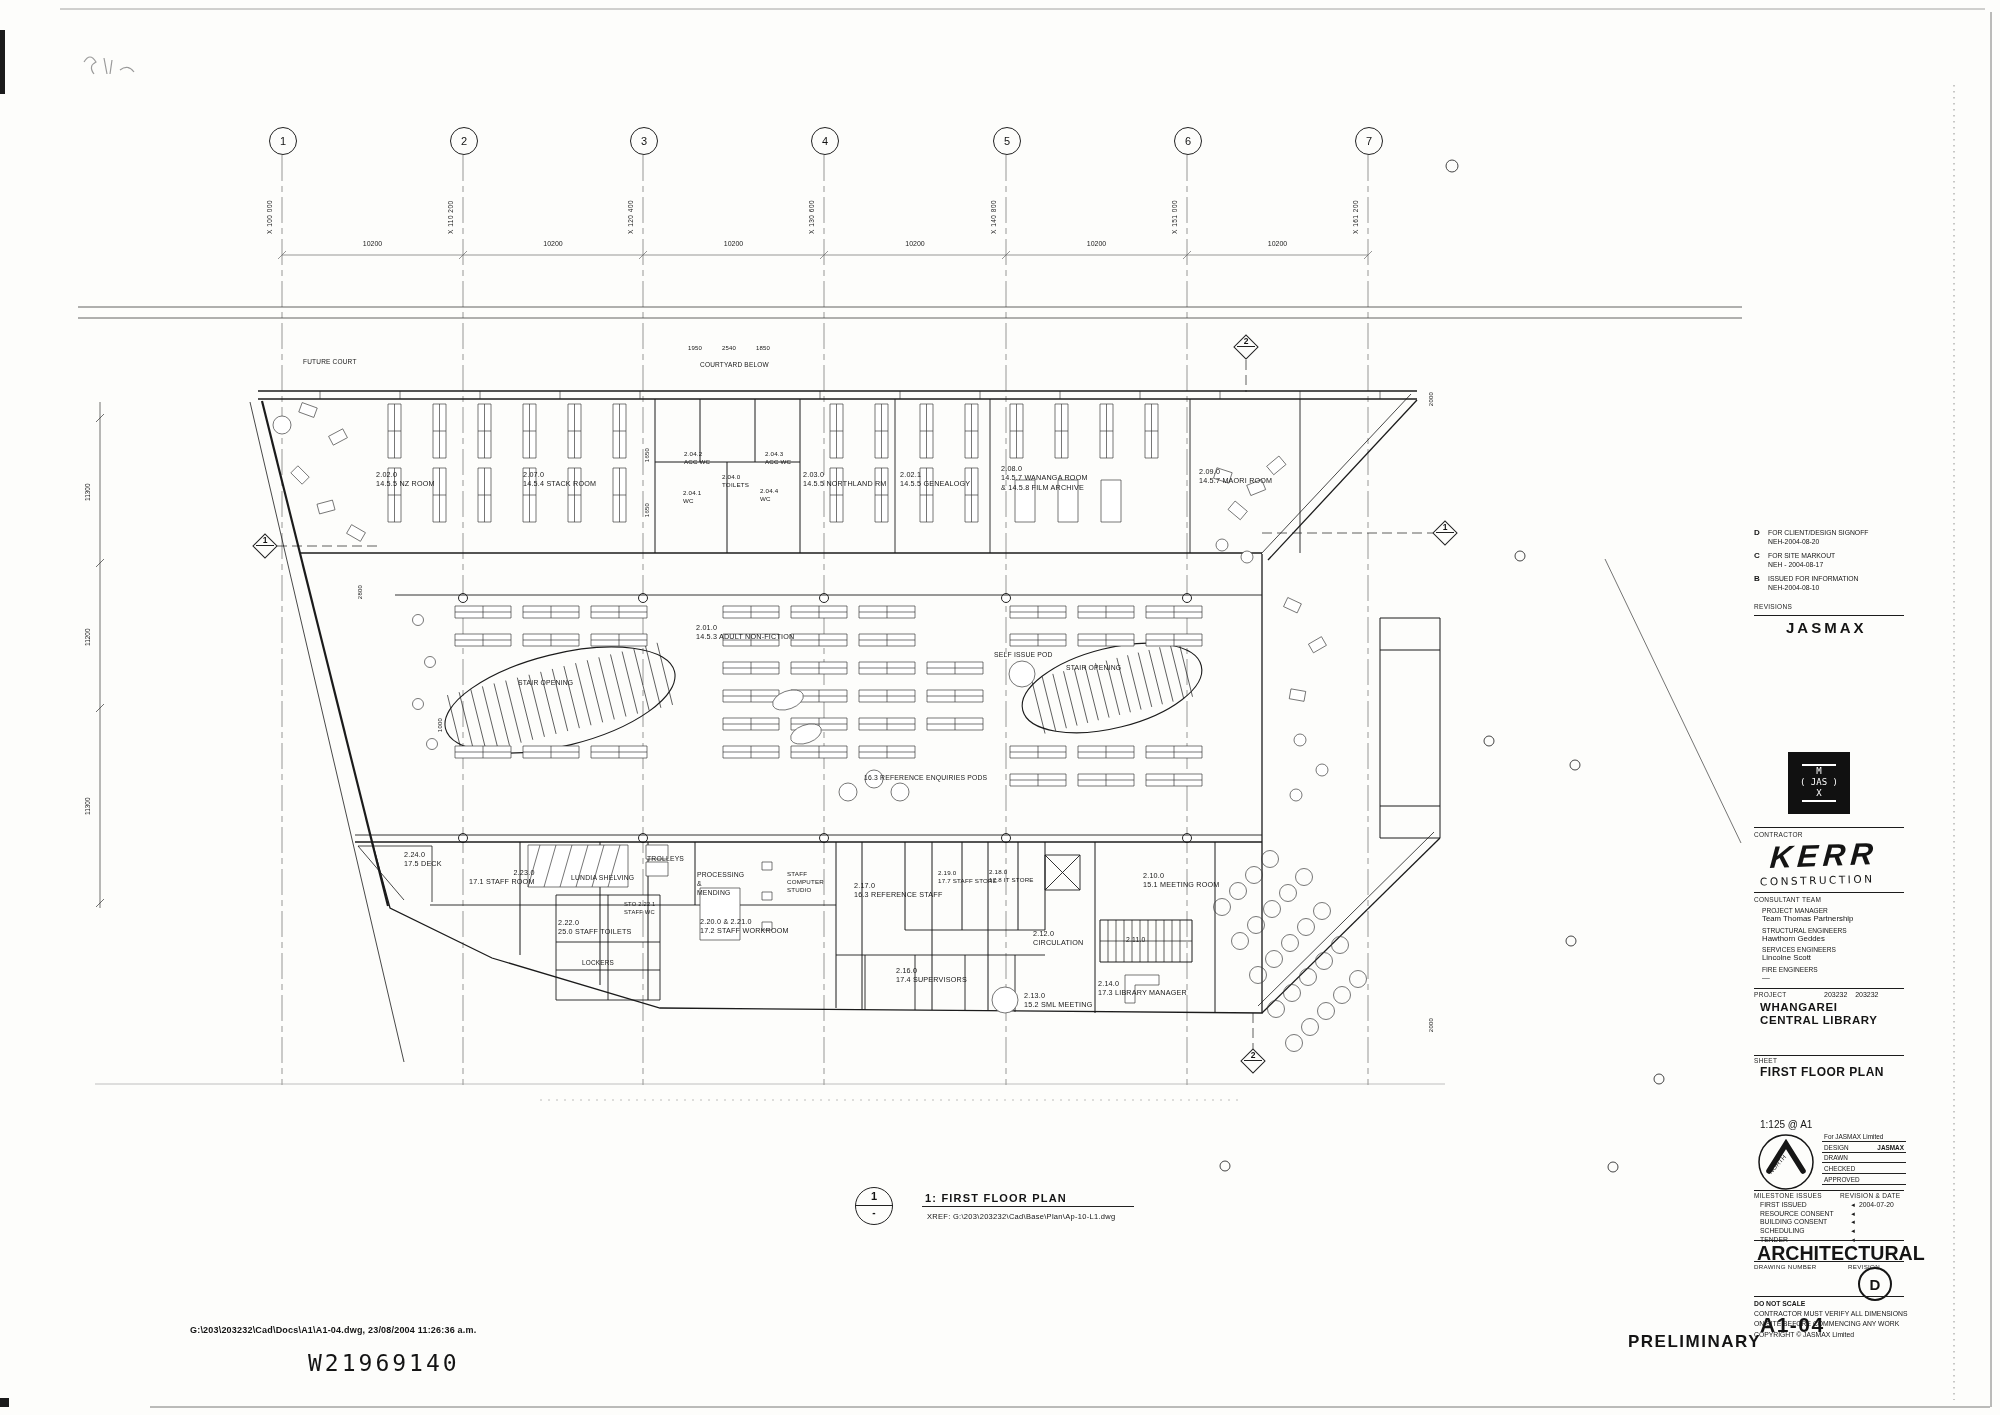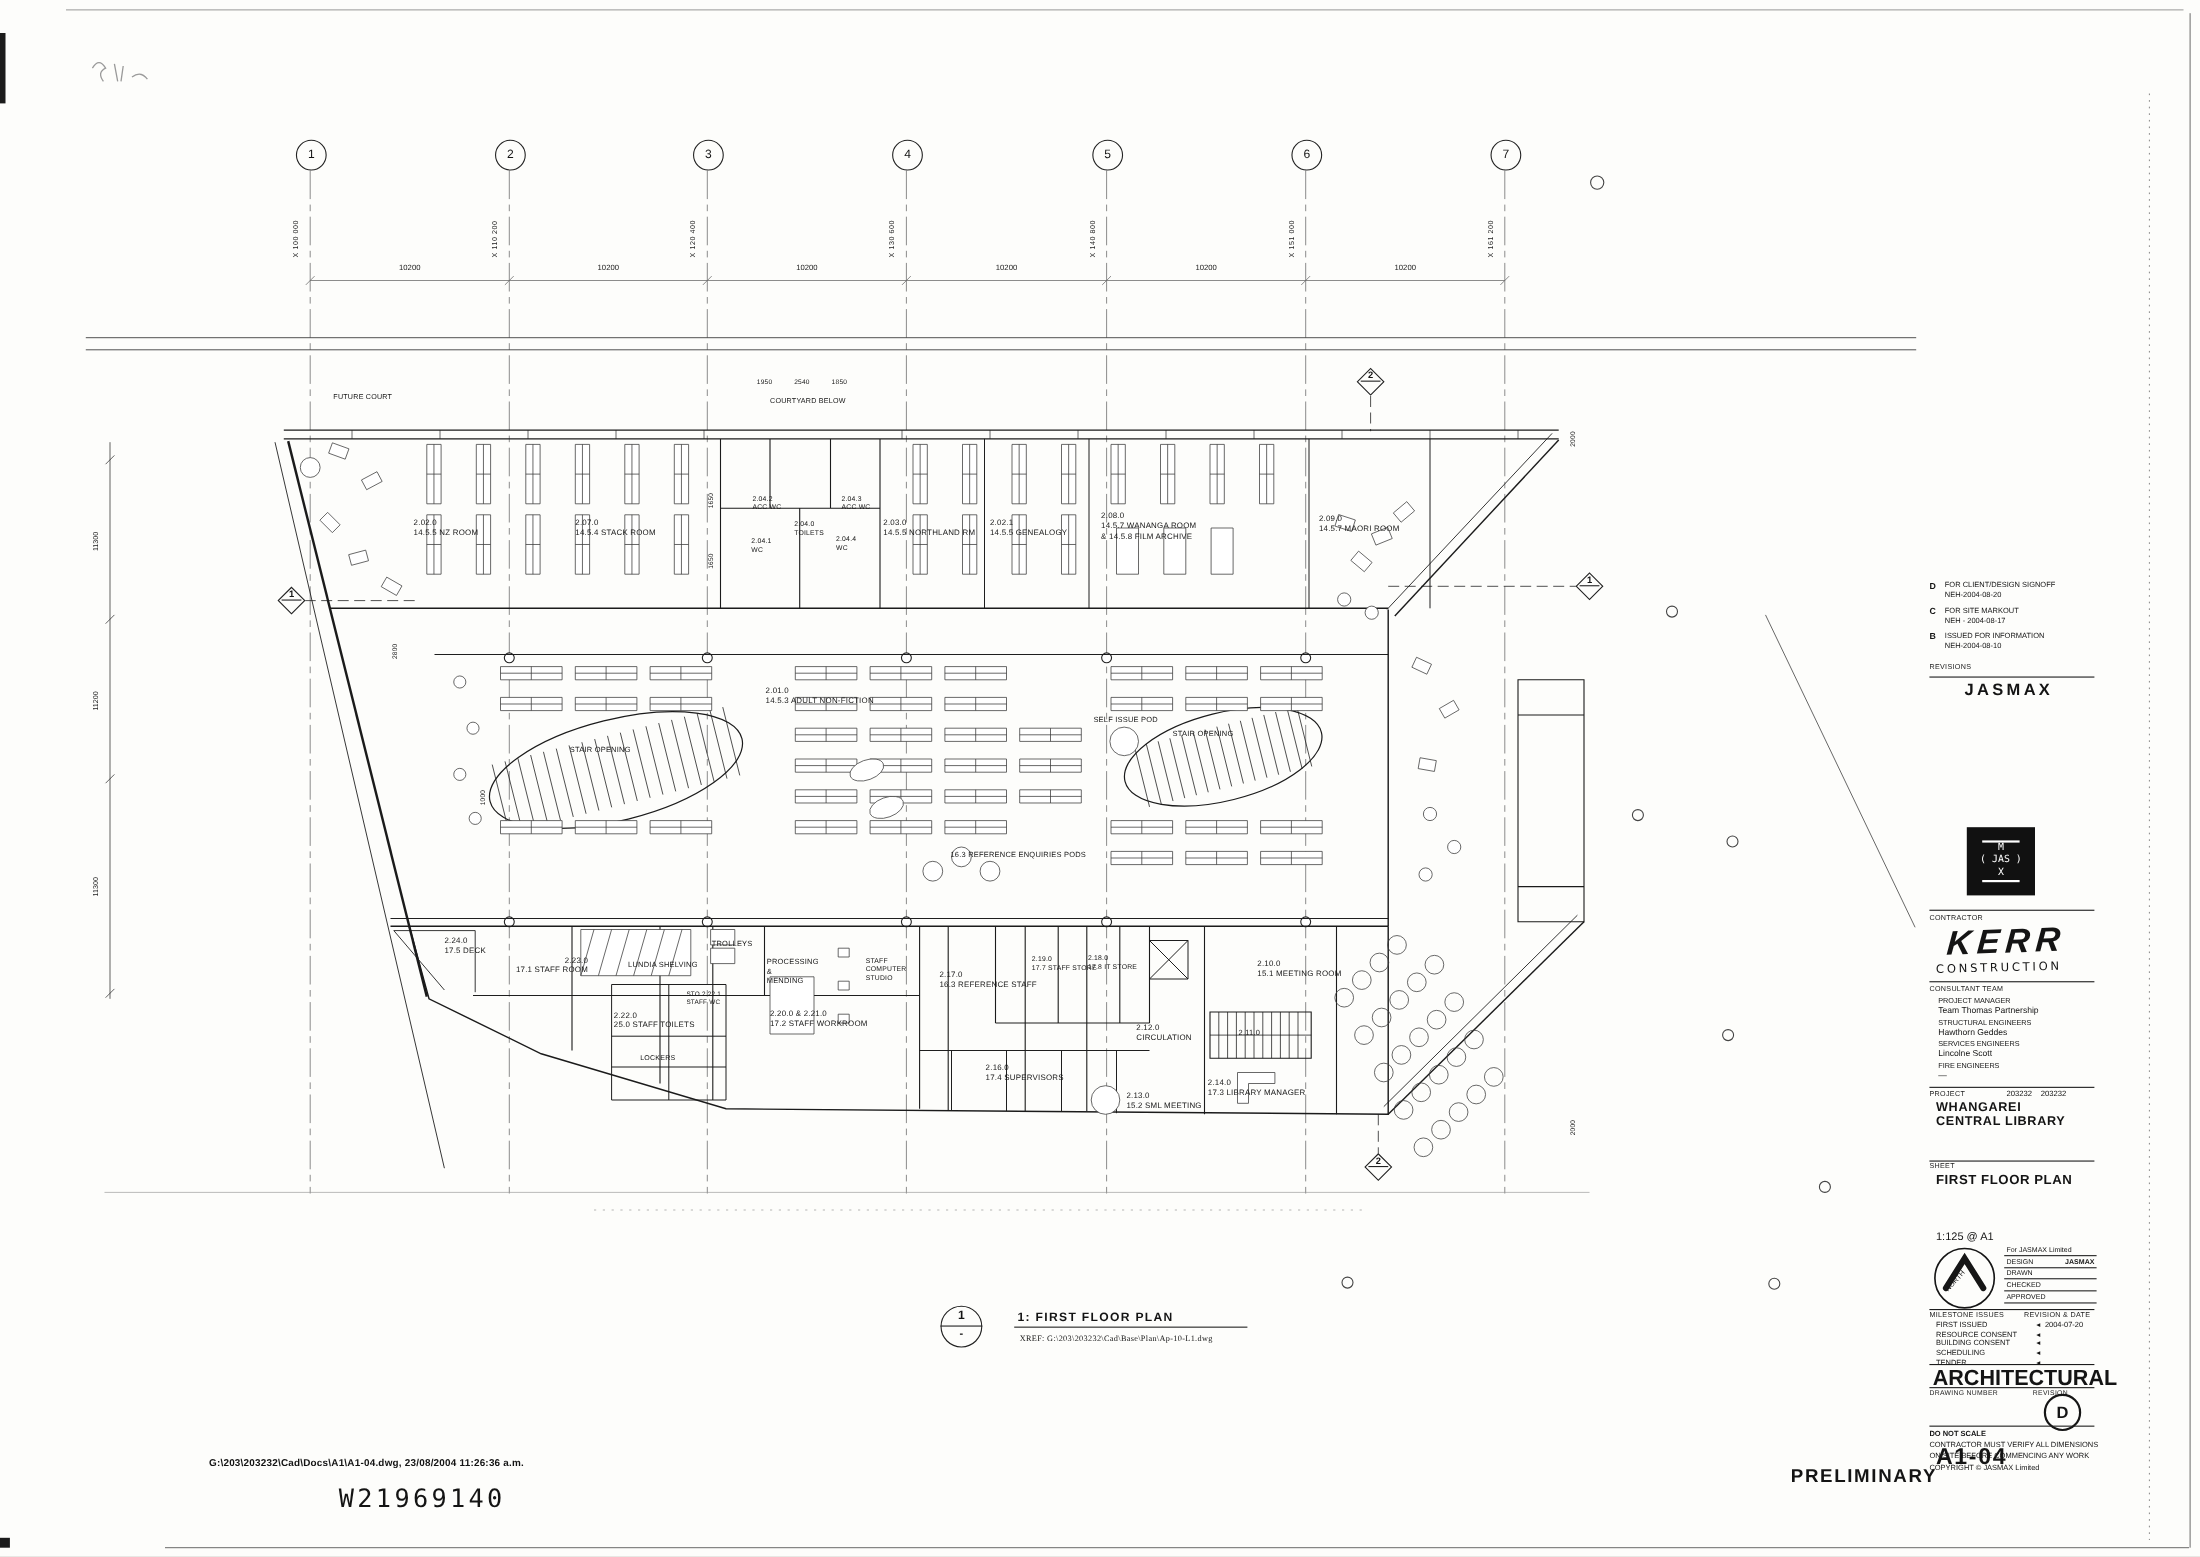--- a/index.html
+++ b/index.html
@@ -497,21 +497,21 @@
       <div class="plbl v" style="left:1428px;top:1018px;font-size:6px;">2000</div>
     </div>
 
   <div class="ptcirc" style="left:855px;top:1187px;">
     <span class="half t">1</span>
     <div class="mid"></div>
     <span class="half b">-</span>
   </div>
   <div class="ptitle" style="left:925px;top:1192px;">1:  FIRST FLOOR PLAN</div>
   <div class="pline" style="left:922px;top:1206px;width:212px;"></div>
-  <div class="pxref" style="left:927px;top:1212px;font-family:Liberation Serif, serif;">XREF:  G:\203\203232\Cad\Base\Plan\Ap-10-L1.dwg</div>
+  <div class="pxref" style="left:927px;top:1212px;">XREF:  G:\203\203232\Cad\Base\Plan\Ap-10-L1.dwg</div>
 
   <div class="stamp" style="left:190px;top:1325px;">G:\203\203232\Cad\Docs\A1\A1-04.dwg, 23/08/2004 11:26:36 a.m.</div>
   <div class="wmark" style="left:308px;top:1350px;">W21969140</div>
   <div class="prelim" style="left:1628px;top:1332px;">PRELIMINARY</div>
 
   <div class="tb">
 
     <div id="rev-rows" style="position:absolute;left:1754px;top:528px;width:150px;">
         <div class="revrow">
           <div class="rl">D</div>

